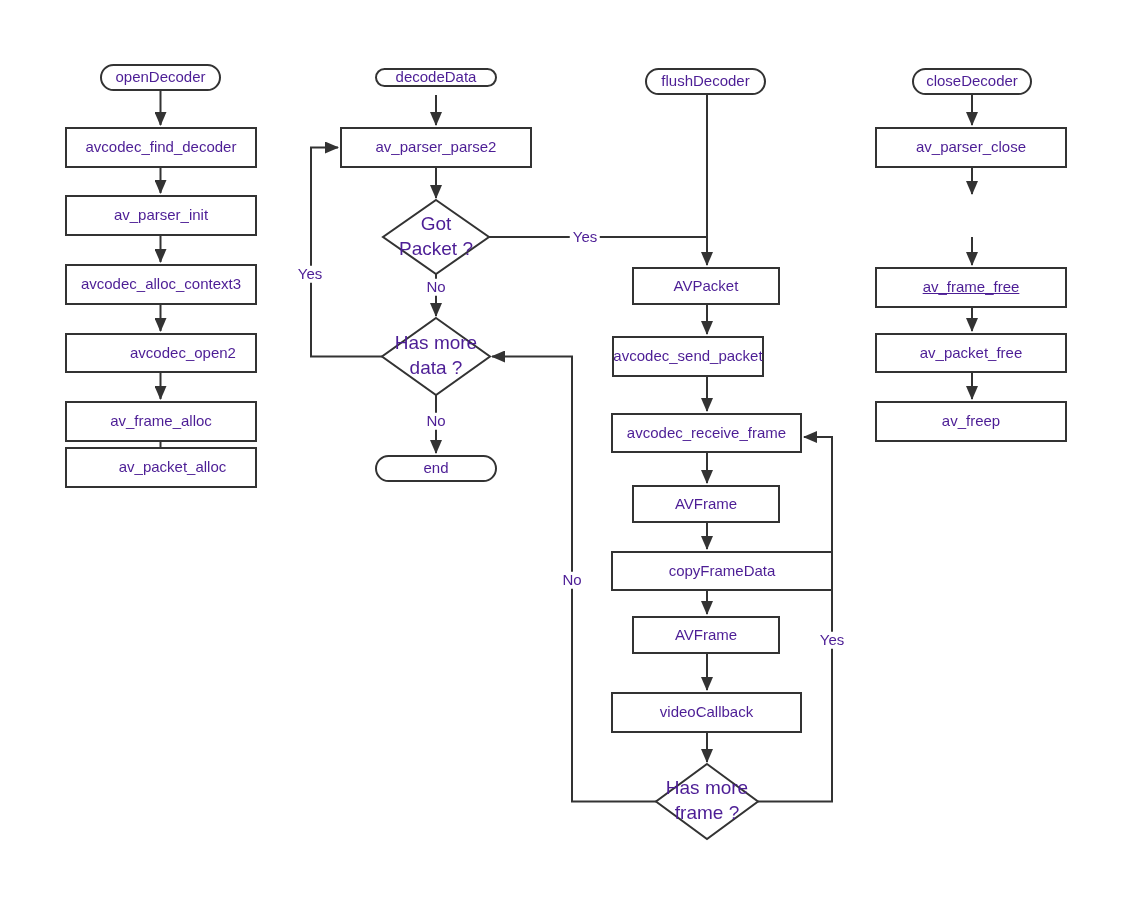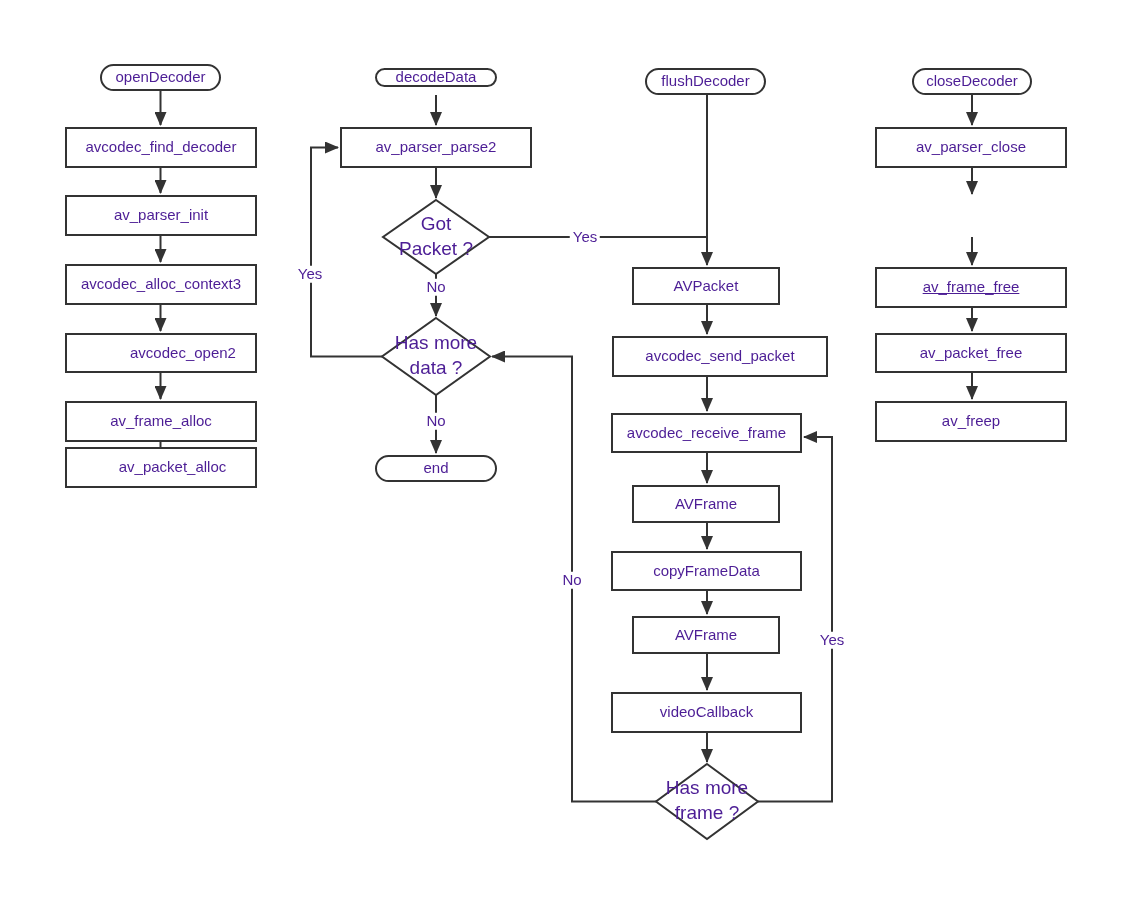--- a/index.html
+++ b/index.html
@@ -90,24 +90,24 @@
   <div class="node terminal" style="left:375px; top:68px; width:122px; height:19px;">decodeData</div>
   <div class="node" style="left:340px; top:127px; width:192px; height:41px;">av_parser_parse2</div>
   <div class="dtext" style="left:436px; top:237px; width:100px; height:44px;">Got
 Packet ?</div>
   <div class="dtext" style="left:436px; top:356px; width:110px; height:44px;">Has more
 data ?</div>
   <div class="node terminal" style="left:375px; top:455px; width:122px; height:27px;">end</div>
 
   <div class="node terminal" style="left:645px; top:68px; width:121px; height:27px;">flushDecoder</div>
   <div class="node" style="left:632px; top:267px; width:148px; height:38px;">AVPacket</div>
-  <div class="node" style="left:612px; top:336px; width:216px; height:41px;">avcodec_send_packet</div>
+  <div class="node" style="left:612px; top:336px; width:152px; height:41px;">avcodec_send_packet</div>
   <div class="node" style="left:611px; top:413px; width:191px; height:40px;">avcodec_receive_frame</div>
   <div class="node" style="left:632px; top:485px; width:148px; height:38px;">AVFrame</div>
-  <div class="node" style="left:611px; top:551px; width:191px; height:40px;text-align:right;">copyFrameData</div>
+  <div class="node" style="left:611px; top:551px; width:222px; height:40px;text-align:right;">copyFrameData</div>
   <div class="node" style="left:632px; top:616px; width:148px; height:38px;">AVFrame</div>
   <div class="node" style="left:611px; top:692px; width:191px; height:41px;">videoCallback</div>
   <div class="dtext" style="left:707px; top:801px; width:110px; height:44px;">Has more
 frame ?</div>
 
   <div class="node terminal" style="left:912px; top:68px; width:120px; height:27px;">closeDecoder</div>
   <div class="node" style="left:875px; top:127px; width:192px; height:41px;">av_parser_close</div>
   <div class="node" style="left:875px; top:267px; width:192px; height:41px;text-decoration:underline;">av_frame_free</div>
   <div class="node" style="left:875px; top:333px; width:192px; height:40px;">av_packet_free</div>
   <div class="node" style="left:875px; top:401px; width:192px; height:41px;">av_freep</div>

